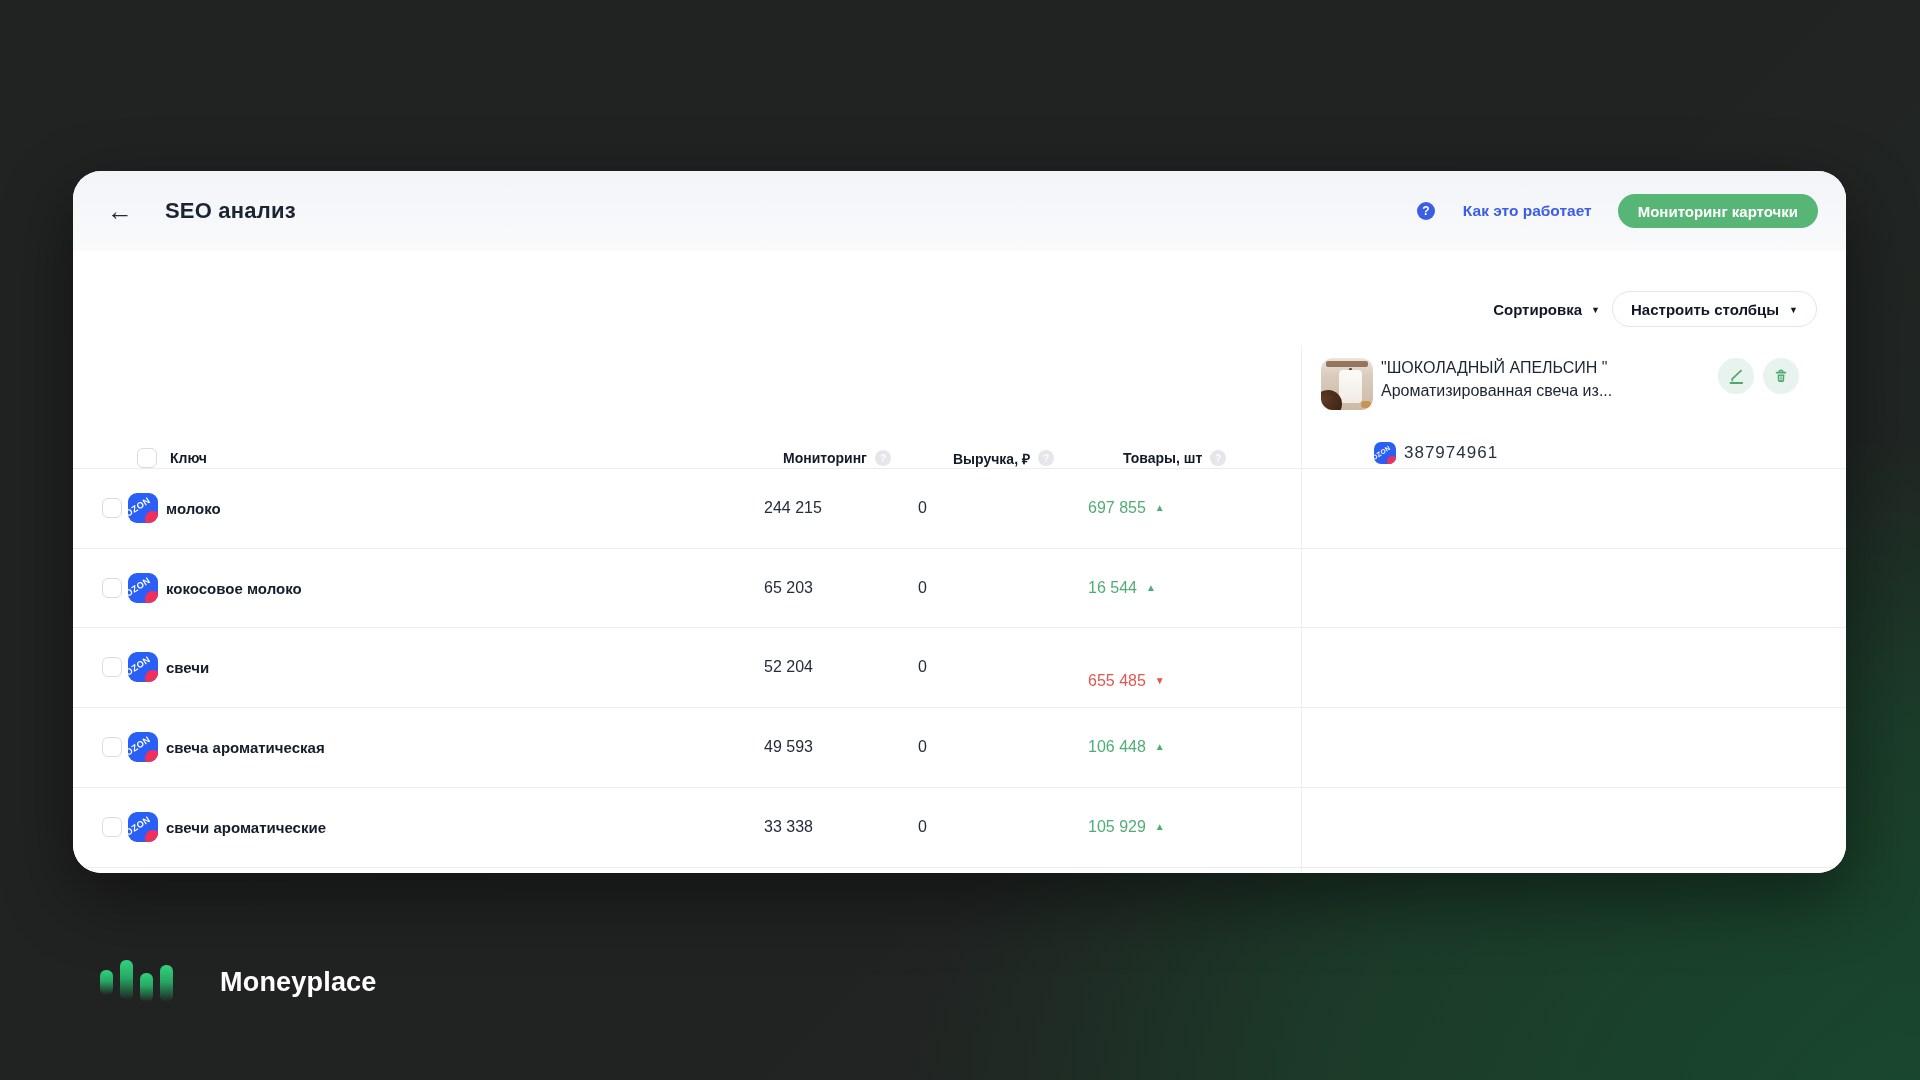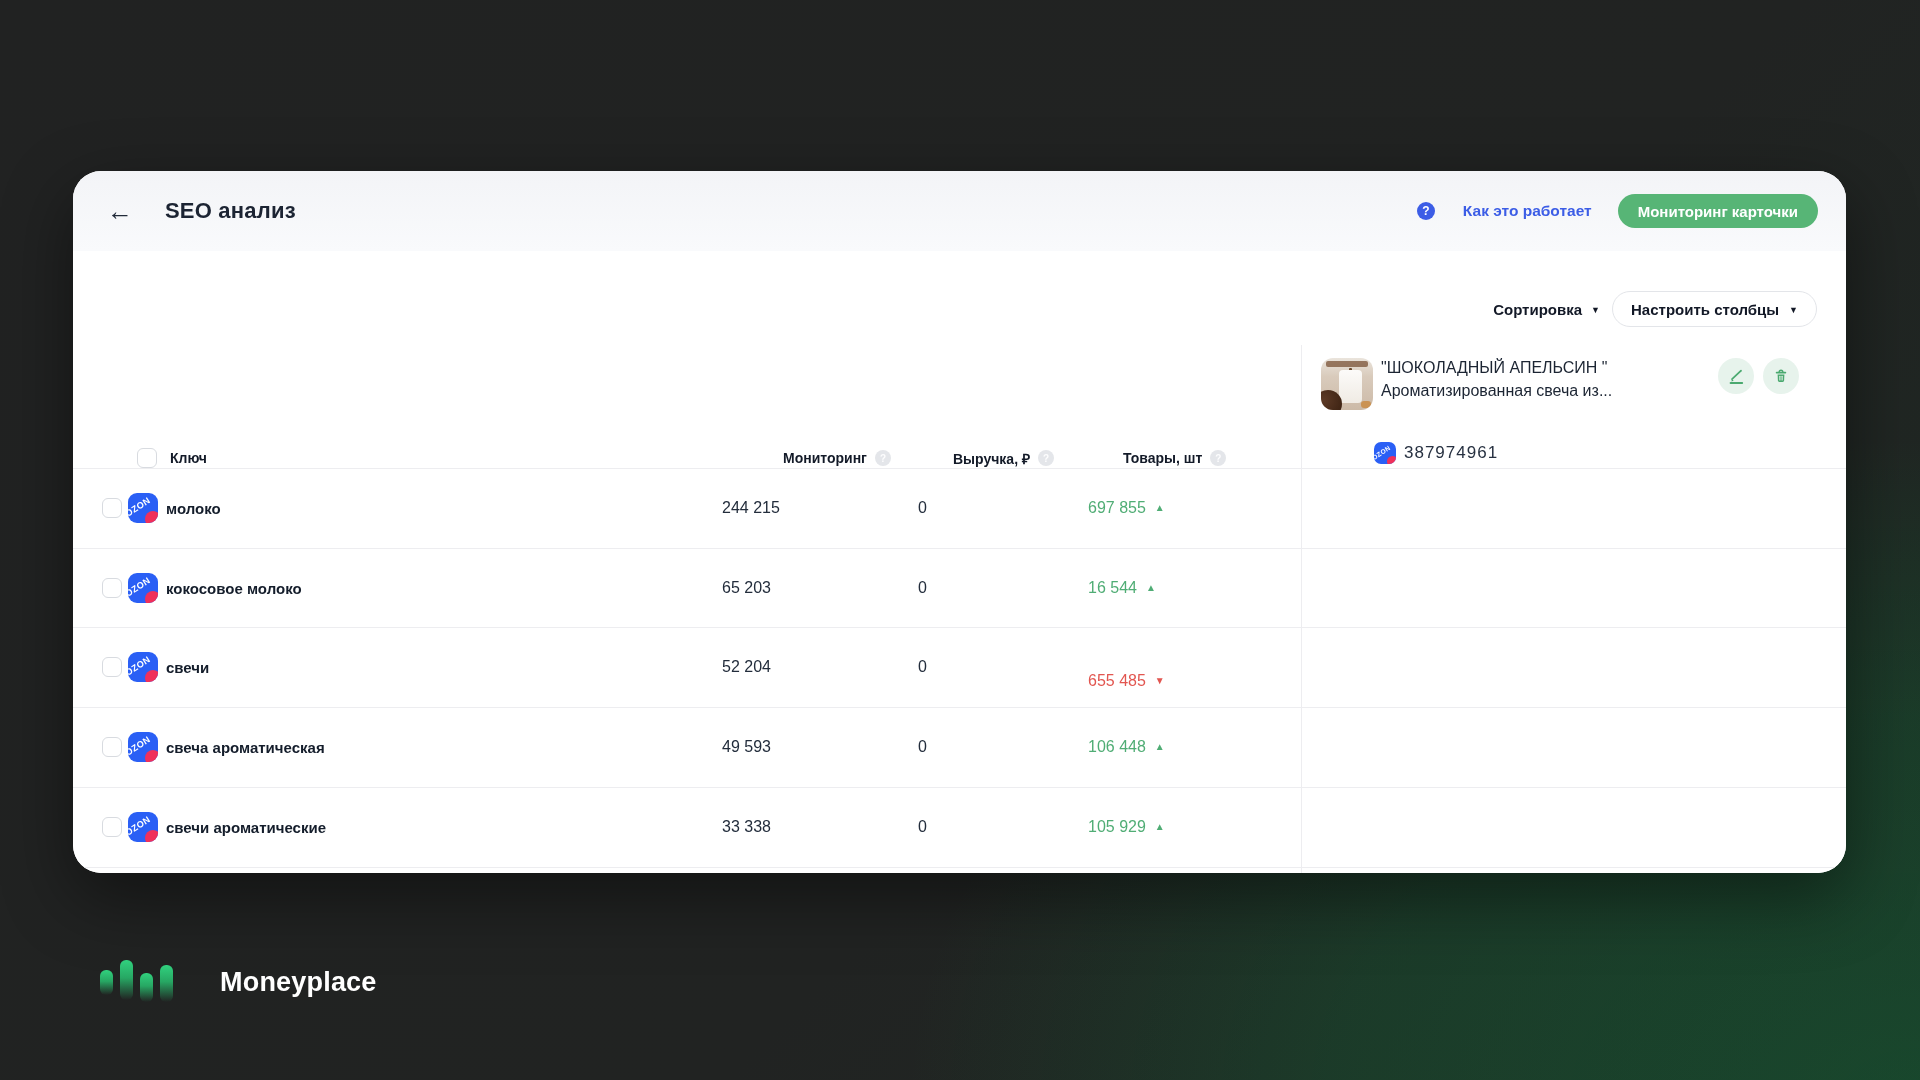--- a/index.html
+++ b/index.html
@@ -82,21 +82,21 @@
   .ozon {
     position:absolute; overflow:hidden; background:#2a5ff5; }
   .ozon-lg { left:55px; top:50%; transform:translateY(-50%); width:30px; height:30px; border-radius:9px; }
   .oz-ball { position:absolute; border-radius:50%; background:#f0305a; }
   .ozon-lg .oz-ball { width:16px; height:16px; right:-3px; bottom:-4px; }
   .oz-text { position:absolute; color:#fff; font-weight:700; font-style:normal; transform:rotate(-33deg); letter-spacing:.4px; }
   .ozon-lg .oz-text { font-size:9px; left:-4px; top:9px; }
   .key-cell { position:absolute; left:93px; top:50%; transform:translateY(-50%);
               font-size:15px; font-weight:700; color:#141d2b; }
   .val { position:absolute; top:50%; transform:translateY(-50%); font-size:16px; color:#232d3c; }
-  .val-freq { left:649px; }
+  .val-freq { left:691px; }
   .val-rev  { left:845px; }
   .val-prod { left:1015px; display:flex; align-items:center; gap:9px; }
   .tri { font-style:normal; font-size:10px; line-height:1; }
   .trend-up .prod-num, .trend-up .tri { color:#50ad75; }
   .trend-down .prod-num, .trend-down .tri { color:#e25650;margin-top:28px; }
 
   
   .thumb {
     position:absolute; left:1248px; top:107px; width:52px; height:52px; border-radius:12px;
     overflow:hidden; background:linear-gradient(180deg,#eae4dc 0%, #d9cbbc 35%, #ccbaa7 100%);

